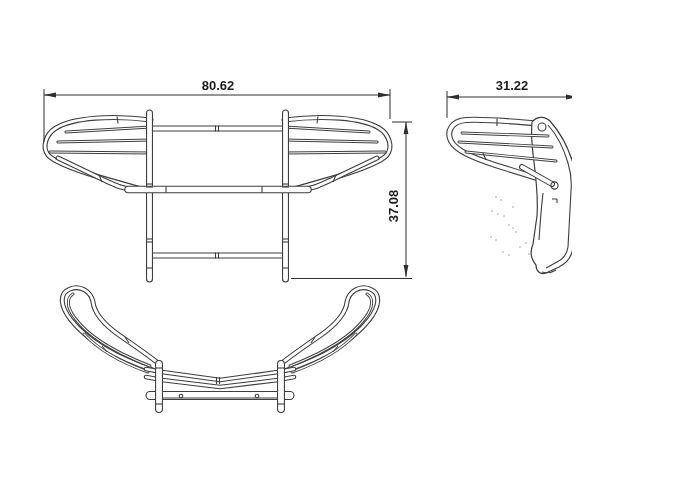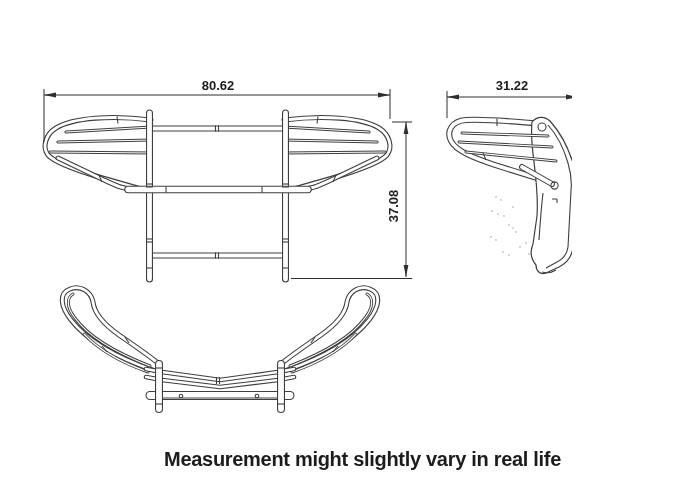--- a/index.html
+++ b/index.html
@@ -217,14 +217,13 @@
   <g>
     <path class="dimln" d="M447,91 V118"></path>
     <path class="dimln" d="M578,91 V181"></path>
     <path class="dimln" d="M447,97 H578"></path>
     <path class="arrow" d="M447,97 L459,94.6 L459,99.4 Z"></path>
     <path class="arrow" d="M578,97 L566,94.6 L566,99.4 Z"></path>
     <text class="dimtext" x="512" y="90" text-anchor="middle">31.22</text>
   </g>
 </svg>
 
-<div class="caption">Measurement might slightly vary in real life</div>
 </div>
 
 </body></html>

